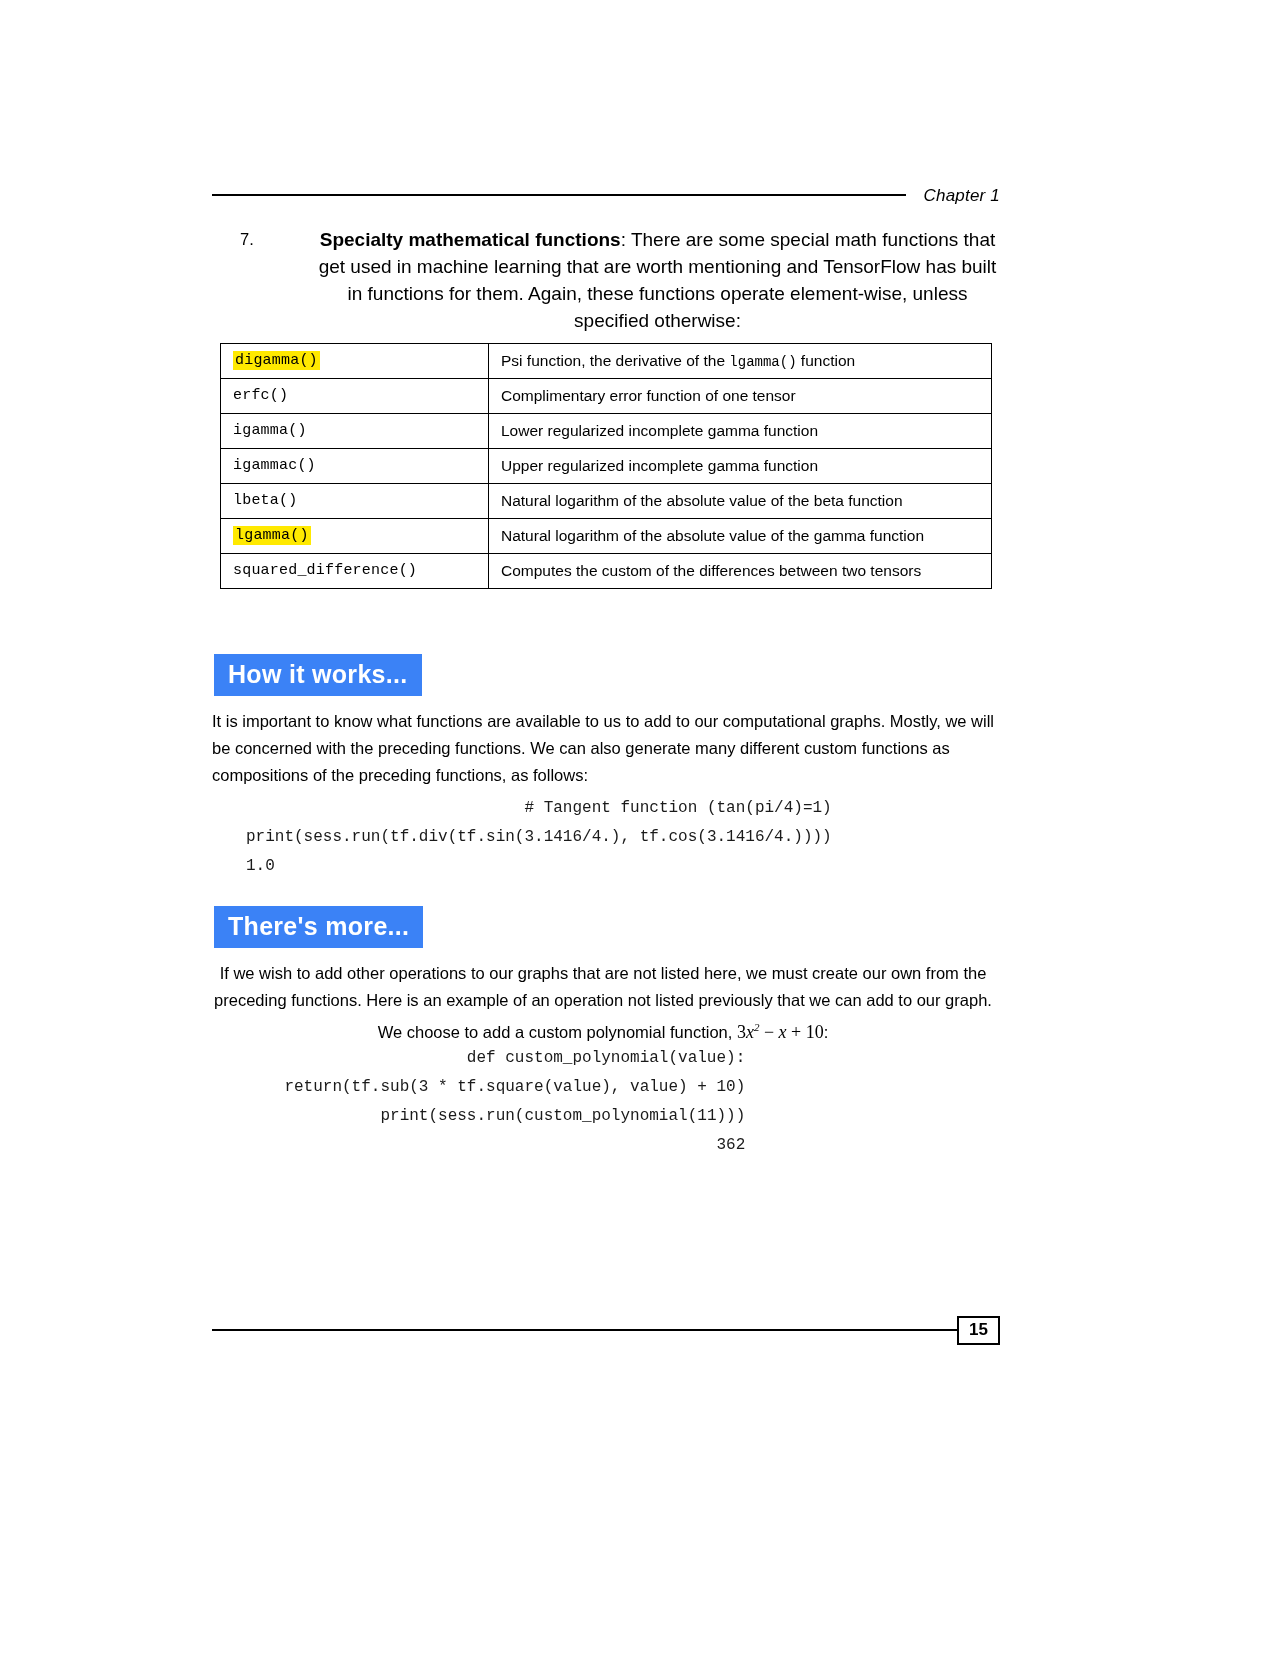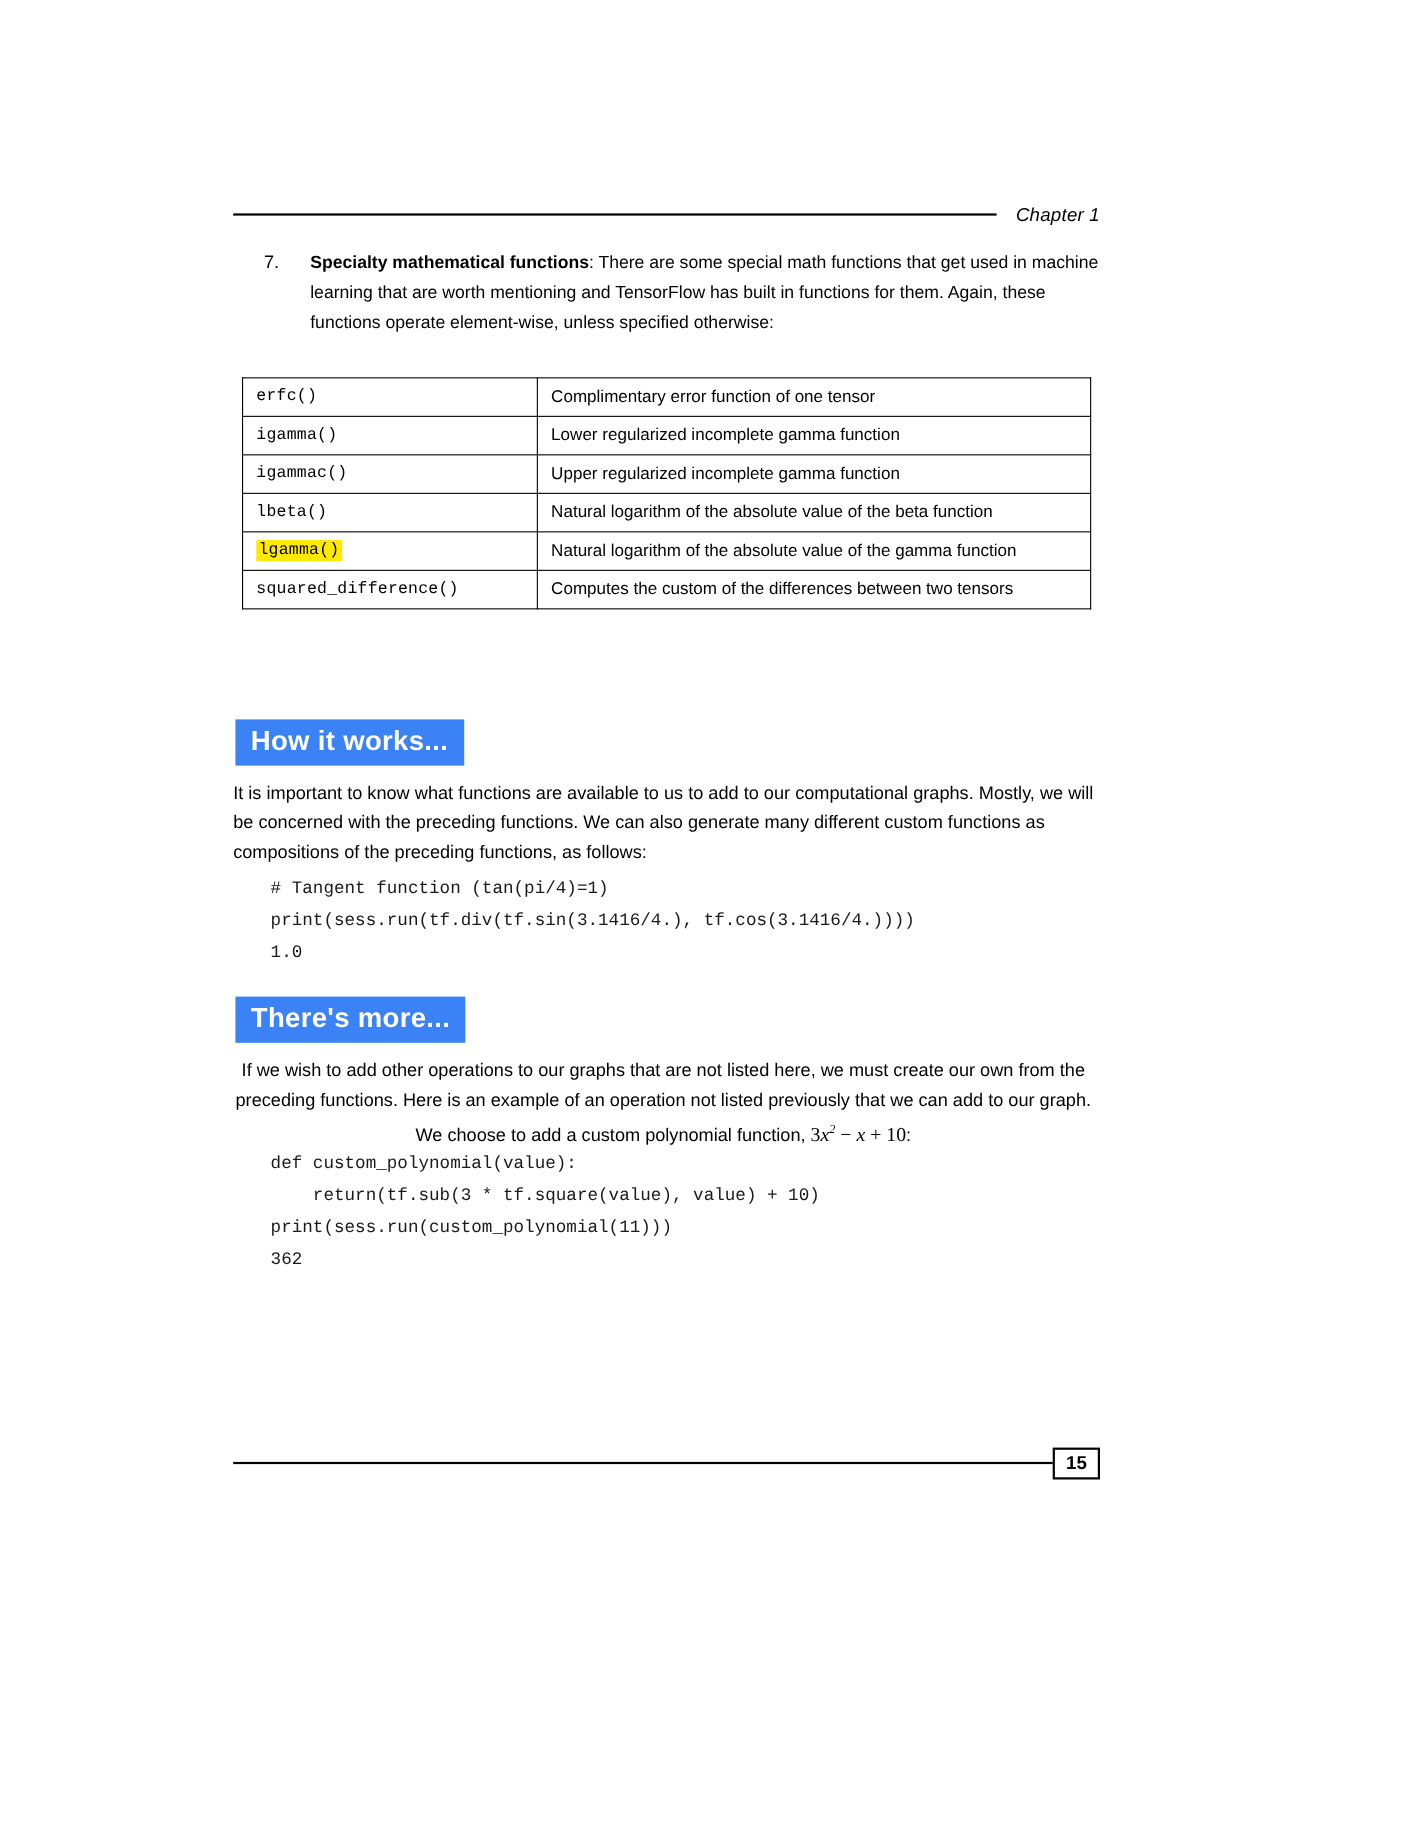--- a/index.html
+++ b/index.html
@@ -54,23 +54,24 @@
     align-items: flex-start;
   }
   .list-item .marker {
     width: 42px;
     flex: 0 0 42px;
     font-size: 16.5px;
     line-height: 27px;
   }
   .list-item .body {
     flex: 1 1 auto;
-    font-size: 16px;
+    font-size: 19px;
     line-height: 27px;
-    text-align: left;
+    text-align: center;
+    margin-left: 33px;
   }
   .list-item .body b { font-weight: bold; }
 
   
   .fn-table {
     position: absolute;
     left: 220px;
     top: 343px;
     width: 772px;
     border-collapse: collapse;
@@ -143,20 +144,21 @@
 
   
   .code-block {
     position: absolute;
     left: 246px;
     font-family: "Liberation Mono", monospace;
     font-size: 16px;
     line-height: 29px;
     white-space: pre;
     color: #1a1a1a;
+    text-align: right;
   }
   #code-tangent { top: 794px; }
   #code-tangent-output { top: 852px; }
   #code-polynomial { top: 1044px; }
 
   
   .footer {
     position: absolute;
     left: 212px;
     top: 1316px;
@@ -189,20 +191,24 @@
   </div>
 
   <div class="list-item">
     <div class="marker">7.</div>
     <div class="body"><b>Specialty mathematical functions</b><span>: There are some special math functions that get used in machine learning that are worth mentioning and TensorFlow has built in functions for them. Again, these functions operate element-wise, unless specified otherwise:</span></div>
   </div>
 
   <table class="fn-table">
     <tbody>
       <tr>
+        <td class="code-cell"><span class="hl">digamma()</span></td>
+        <td class="desc-cell"><span>Psi function, the derivative of the </span><code class="inline">lgamma()</code><span> function</span></td>
+      </tr>
+      <tr>
         <td class="code-cell"><span>erfc()</span></td>
         <td class="desc-cell">Complimentary error function of one tensor</td>
       </tr>
       <tr>
         <td class="code-cell"><span>igamma()</span></td>
         <td class="desc-cell">Lower regularized incomplete gamma function</td>
       </tr>
       <tr>
         <td class="code-cell"><span>igammac()</span></td>
         <td class="desc-cell">Upper regularized incomplete gamma function</td>

